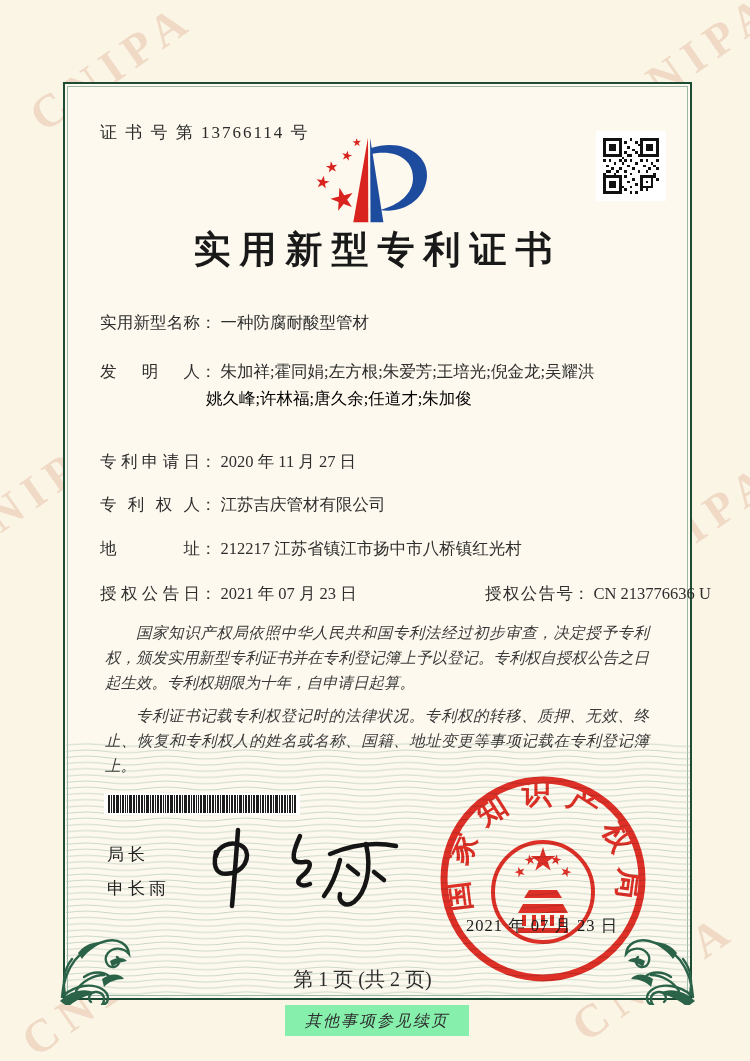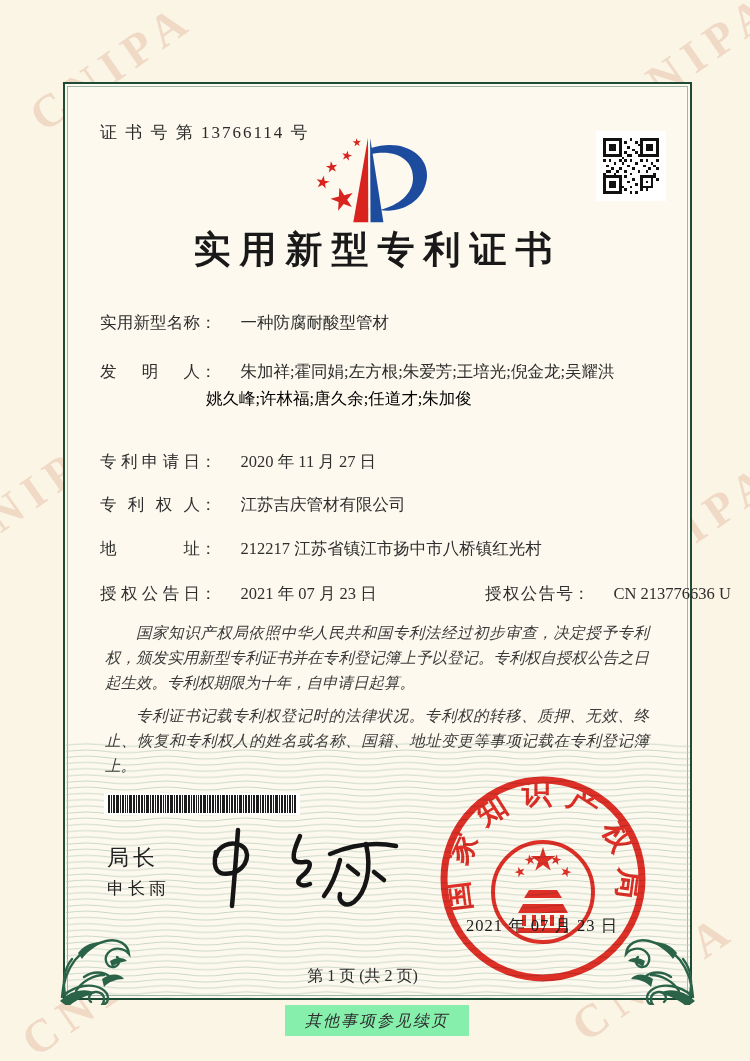--- a/index.html
+++ b/index.html
@@ -37,37 +37,37 @@
   .logo svg{position:absolute;left:0;top:0;}
   .logo .star{position:absolute;color:#d8231e;line-height:1;}
   .title{
     position:absolute;left:63px;top:225px;width:629px;text-align:center;
     font-size:37px;font-weight:bold;letter-spacing:9px;color:#191919;white-space:nowrap;
   }
   
   .row{position:absolute;left:100px;font-size:16.5px;white-space:nowrap;color:#2e2e2e;}
   .flbl{display:inline-block;width:100px;text-align:justify;text-align-last:justify;vertical-align:top;font-family:Liberation Serif, serif;}
   .flbl2{display:inline-block;width:88px;text-align:justify;text-align-last:justify;vertical-align:top;}
-  .fval{margin-left:24px;}
+  .fval{margin-left:4px;}
   .grant2{position:absolute;left:385px;top:0;}
   .inv2{position:absolute;left:206px;top:388px;font-size:16.5px;color:#000000;white-space:nowrap;}
   
   .body-text{position:absolute;left:97px;top:612px;width:560px;font-size:15.5px;line-height:25px;color:#3a3a3a;font-style:italic;}
   .body-text p{margin:8px;text-indent:2em;text-align:justify;}
   
   .barcode{position:absolute;left:104px;top:793px;background:#fff;padding:2px 3px;line-height:0;}
   
-  .sig-title{position:absolute;left:107px;top:843px;font-size:22px;letter-spacing:4px;color:#222;}
+  .sig-title{position:absolute;left:107px;top:843px;font-size:17px;letter-spacing:4px;color:#222;}
   .sig-name{position:absolute;left:107px;top:877px;font-size:17px;letter-spacing:4px;color:#222;}
   .sig-hand{position:absolute;left:188px;top:818px;}
   
   .seal{position:absolute;left:436px;top:772px;width:214px;height:214px;opacity:.93;mix-blend-mode:multiply;}
   .seal-date{position:absolute;left:466px;top:915px;font-size:16.5px;color:#1c1c1c;letter-spacing:1px;white-space:nowrap;}
   
-  .page-no{position:absolute;left:63px;top:966px;width:599px;text-align:center;font-size:16px;color:#2c2c2c;}
+  .page-no{position:absolute;left:63px;top:966px;width:599px;text-align:center;font-size:20px;color:#2c2c2c;}
   .note-box{
     position:absolute;left:285px;top:1005px;width:184px;height:31px;background:#86efac;
     text-align:center;line-height:31px;font-size:16px;font-style:italic;color:#2f2f2f;letter-spacing:2px;
   }
 </style>
 </head>
 <body>
 
 <div class="page">
 

